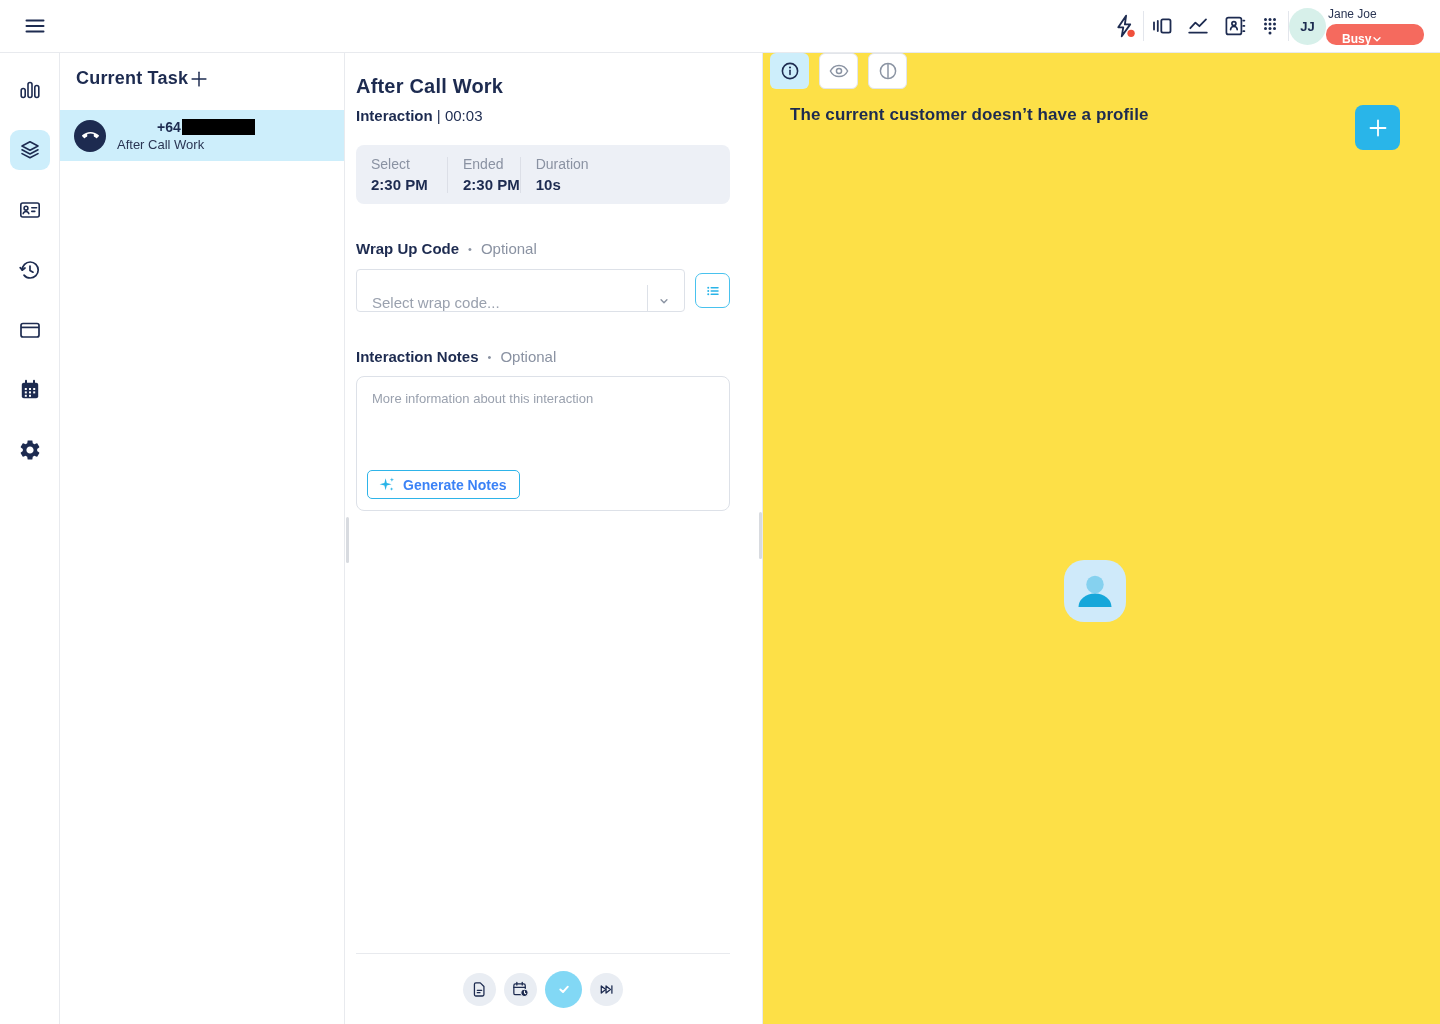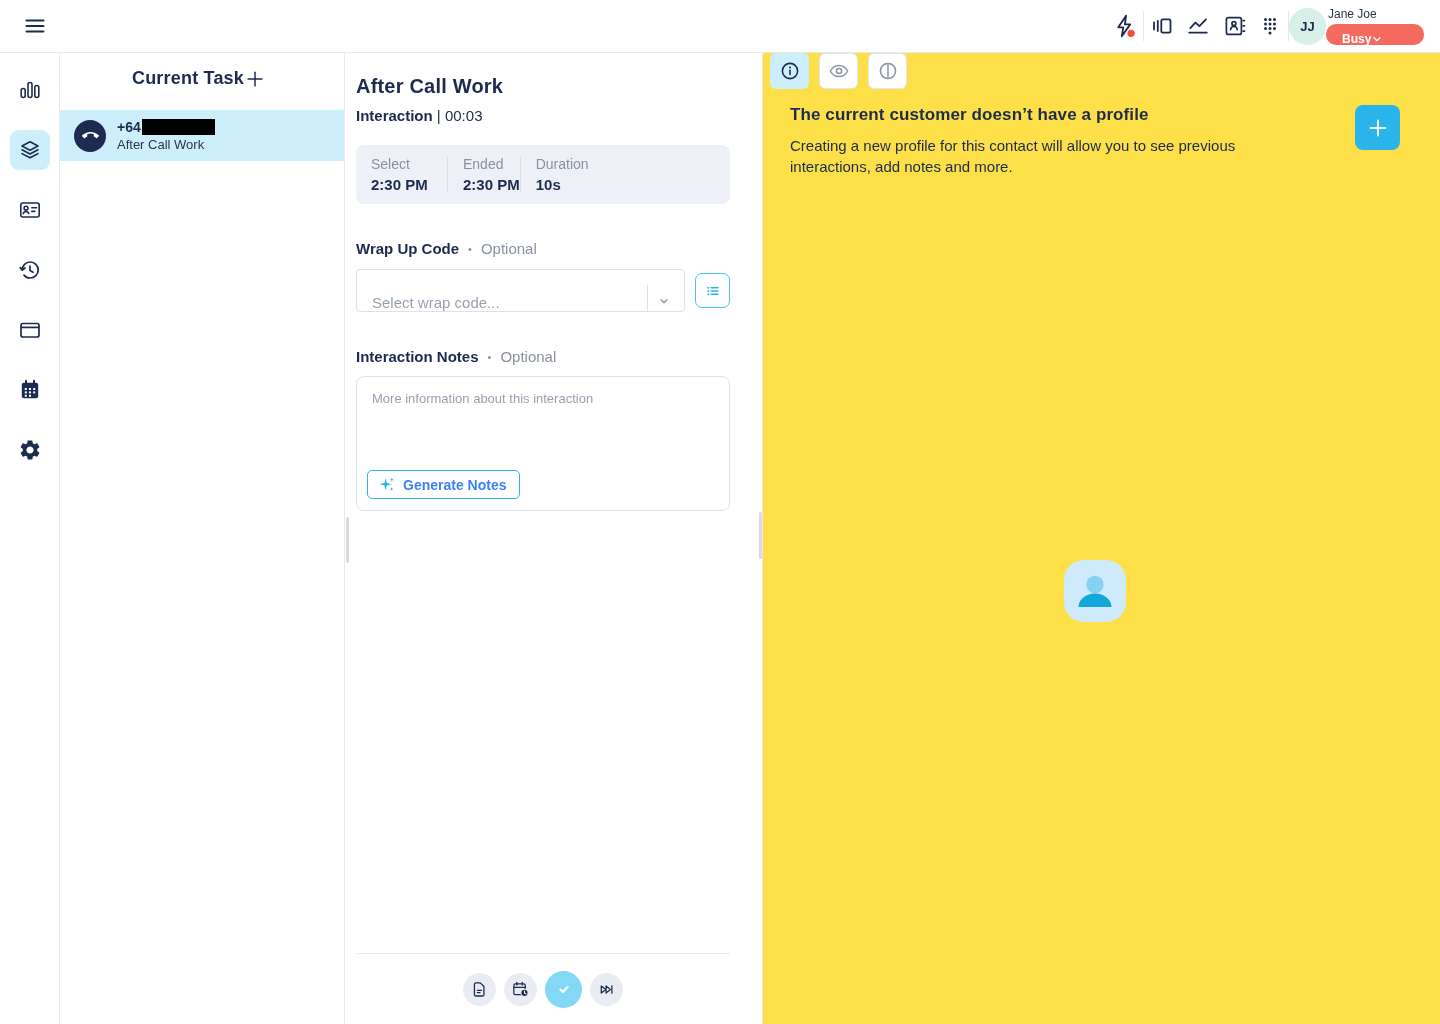--- a/index.html
+++ b/index.html
@@ -23,27 +23,27 @@
     justify-content:flex-start; padding:9px 8px 0 16px; cursor:pointer; font-family:inherit; }
 
   
   .rail { position:absolute; top:53px; left:0; width:60px; bottom:0; background:#fff;
     border-right:1px solid #e8eaee; display:flex; flex-direction:column; align-items:center; padding-top:7px; }
   .rail-item { width:60px; height:60px; display:flex; align-items:center; justify-content:center; background:none; border:none; cursor:pointer; color:#1d2b50; }
   .rail-sel { width:40px; height:40px; border-radius:9px; background:#cdeefb; display:flex; align-items:center; justify-content:center; }
 
   
   .tasks { position:absolute; top:53px; left:60px; width:285px; bottom:0; background:#fff; border-right:1px solid #e8eaee; }
-  .tasks-head { height:57px; display:flex; align-items:center; justify-content:center; padding:0 22px 6px 16px; }
+  .tasks-head { height:57px; display:flex; align-items:center; justify-content:flex-start; padding:0 22px 6px 16px; }
   .tasks-title { font-size:18px; font-weight:bold; letter-spacing:.2px; }
   .add-task { background:none; border:none; cursor:pointer; color:#1d2b50; display:flex; }
   .task-item { height:51px; background:#cdeefb; display:flex; align-items:center; padding-left:14px; cursor:pointer; }
   .task-avatar { width:32px; height:32px; border-radius:50%; background:#1d2b50; display:flex; align-items:center; justify-content:center; flex:none; }
   .task-text { margin-left:11px; display:flex; flex-direction:column; gap:2px; }
-  .task-number { font-size:14px; font-weight:bold; display:flex; align-items:flex-end; }
+  .task-number { font-size:14px; font-weight:bold; display:flex; align-items:flex-end;margin-left:40px; }
   .redaction { display:inline-block; width:73px; height:16px; background:#000; margin-left:1px; }
   .task-sub { font-size:13px; color:#2a3553; }
 
   
   .acw { position:absolute; top:53px; left:345px; width:418px; bottom:0; background:#fff;
     border-right:1px solid #e8eaee; padding:0 32px 0 11px; }
   .acw h1 { margin-top:22px; font-size:20px; font-weight:bold; letter-spacing:.2px; }
   .queue-line { margin-top:9px; font-size:15px; color:#1d2b50; }
   .queue-line b { font-weight:bold; }
   .stats-card { margin-top:21px; height:59px; background:#edf0f6; border-radius:8px; display:flex; align-items:center; }
@@ -385,21 +385,20 @@
       <button class="ptab">
         <svg width="22" height="22" viewBox="0 0 24 24" fill="none" stroke="#8b94a3" stroke-width="1.6">
           <circle cx="12" cy="12" r="8.3"></circle>
           <line x1="12" y1="3.7" x2="12" y2="20.3"></line>
         </svg>
       </button>
     </div>
 
     <div class="profile-msg">
       <h2>The current customer doesn’t have a profile</h2>
-      <p>Creating a new profile for this contact will allow you to see previous interactions, add notes and more.</p>
     </div>
 
     <button class="create-profile-btn">
       <svg width="24" height="24" viewBox="0 0 24 24" fill="none" stroke="#fff" stroke-width="1.8" stroke-linecap="round">
         <line x1="12" y1="4.5" x2="12" y2="19.5"></line>
           <line x1="4.5" y1="12" x2="19.5" y2="12"></line>
       </svg>
     </button>
 
     <div class="profile-avatar">

